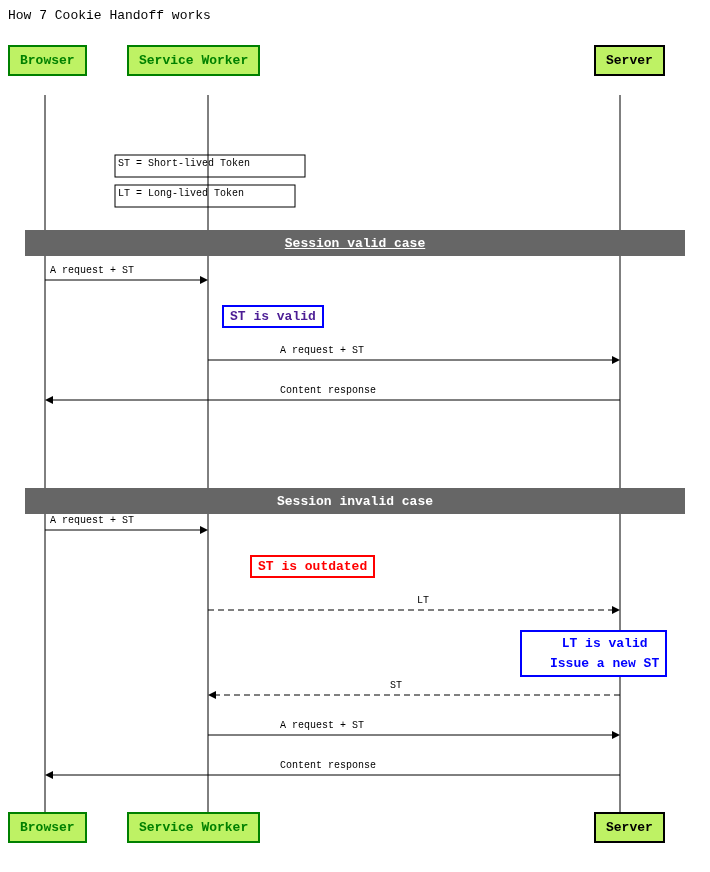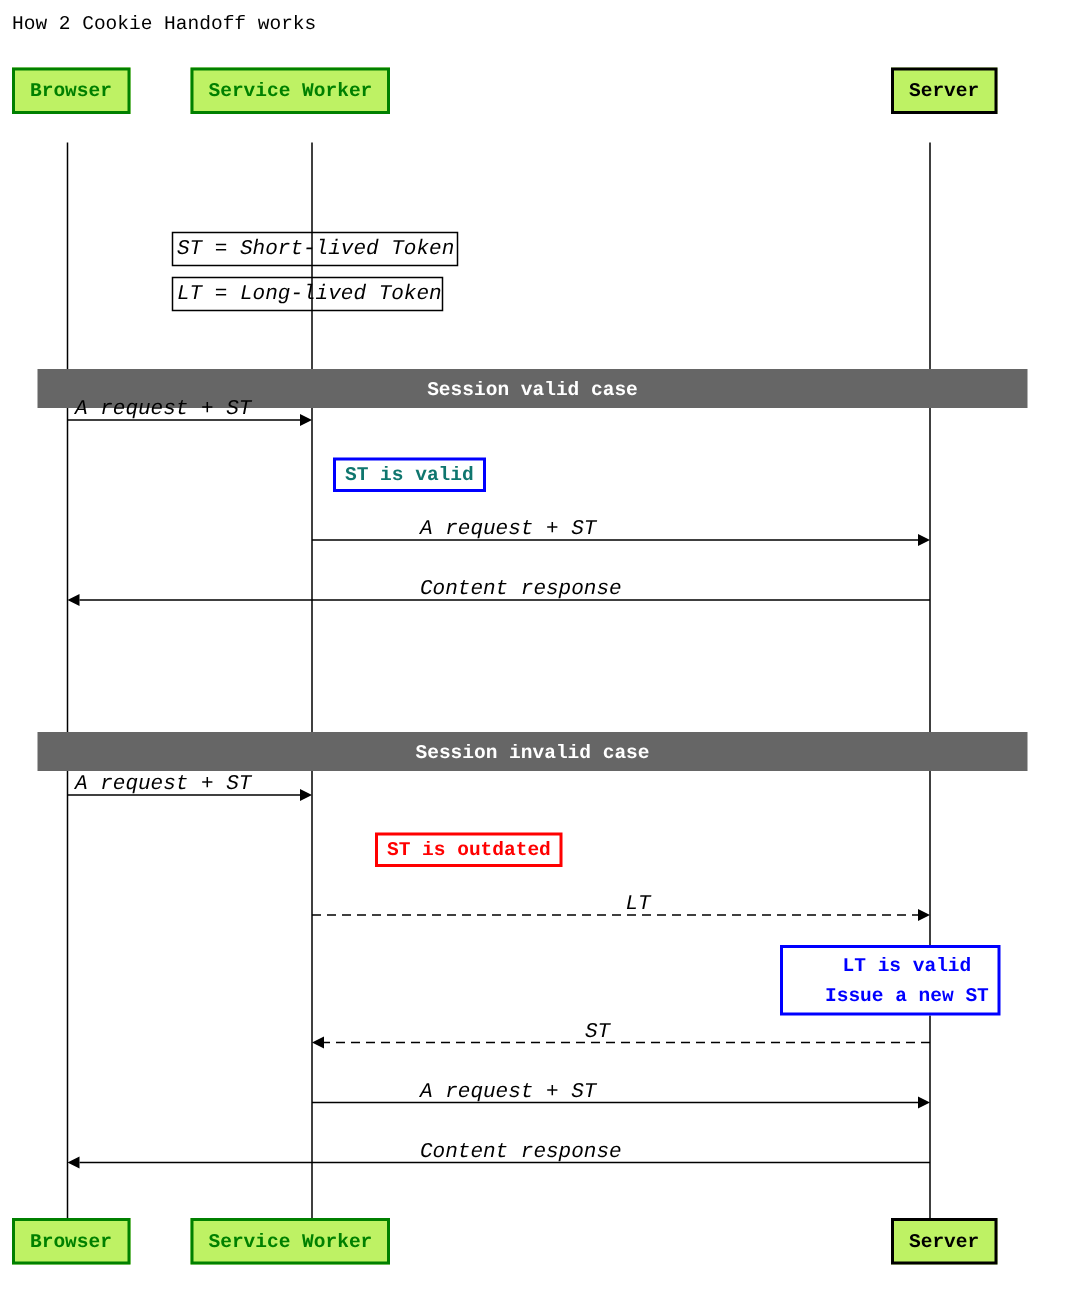--- a/index.html
+++ b/index.html
@@ -58,36 +58,35 @@
       align-items: center;
       justify-content: center;
       color: #fff;
       font-weight: bold;
       font-size: 13px;
     }
 
     
     .msg-label {
       position: absolute;
-      font-size: 14px;
+      font-size: 10px;
       white-space: nowrap;
-      font-style: italic;
     }
 
     
     .boxed-label {
       position: absolute;
       border: 2px solid;
       padding: 2px 6px;
       font-size: 13px;
       font-weight: bold;
       background: #fff;
     }
     .boxed-label.blue {
-      color: #0f766e;
+      color: #4c1d95;
       border-color: #00f;
     }
     .boxed-label.red {
       color: #f00;
       border-color: #f00;
       margin-left: 28px;
     }
     .boxed-label.blue-multi {
       color: #00f;
       border-color: #00f;
@@ -103,21 +102,21 @@
       width: 710px;
       height: 872px;
       pointer-events: none;
     }
   </style>
 </head>
 <body>
 
 <div id="diagram">
 
-  <div class="title">How 2 Cookie Handoff works</div>
+  <div class="title">How 7 Cookie Handoff works</div>
 
   <svg class="arrows" xmlns="http://www.w3.org/2000/svg">
 
     <line x1="45" y1="95" x2="45" y2="840" stroke="#000" stroke-width="1"></line>
 
     <line x1="208" y1="95" x2="208" y2="840" stroke="#000" stroke-width="1"></line>
 
     <line x1="620" y1="95" x2="620" y2="840" stroke="#000" stroke-width="1"></line>
 
     <rect x="115" y="155" width="190" height="22" fill="none" stroke="#000" stroke-width="1"></rect>
@@ -151,21 +150,21 @@
 
   <div class="lifeline-box green" style="left:8px; top:45px; padding:6px 10px;">Browser</div>
 
   <div class="lifeline-box green" style="left:127px; top:45px; padding:6px 10px;">Service Worker</div>
 
   <div class="lifeline-box black" style="left:594px; top:45px; padding:6px 10px;">Server</div>
 
   <div class="msg-label" style="left:118px; top:158px;">ST = Short-lived Token</div>
   <div class="msg-label" style="left:118px; top:188px;">LT = Long-lived Token</div>
 
-  <div class="section-bar" style="top:246px;">
+  <div class="section-bar" style="top:230px;text-decoration:underline;">
     <span>Session valid case</span>
   </div>
 
   <div class="msg-label" style="left:50px; top:265px;">A request + ST</div>
 
   <div class="boxed-label blue" style="left:222px; top:305px;">
     <span>ST is valid</span>
   </div>
 
   <div class="msg-label" style="left:280px; top:345px;">A request + ST</div>

